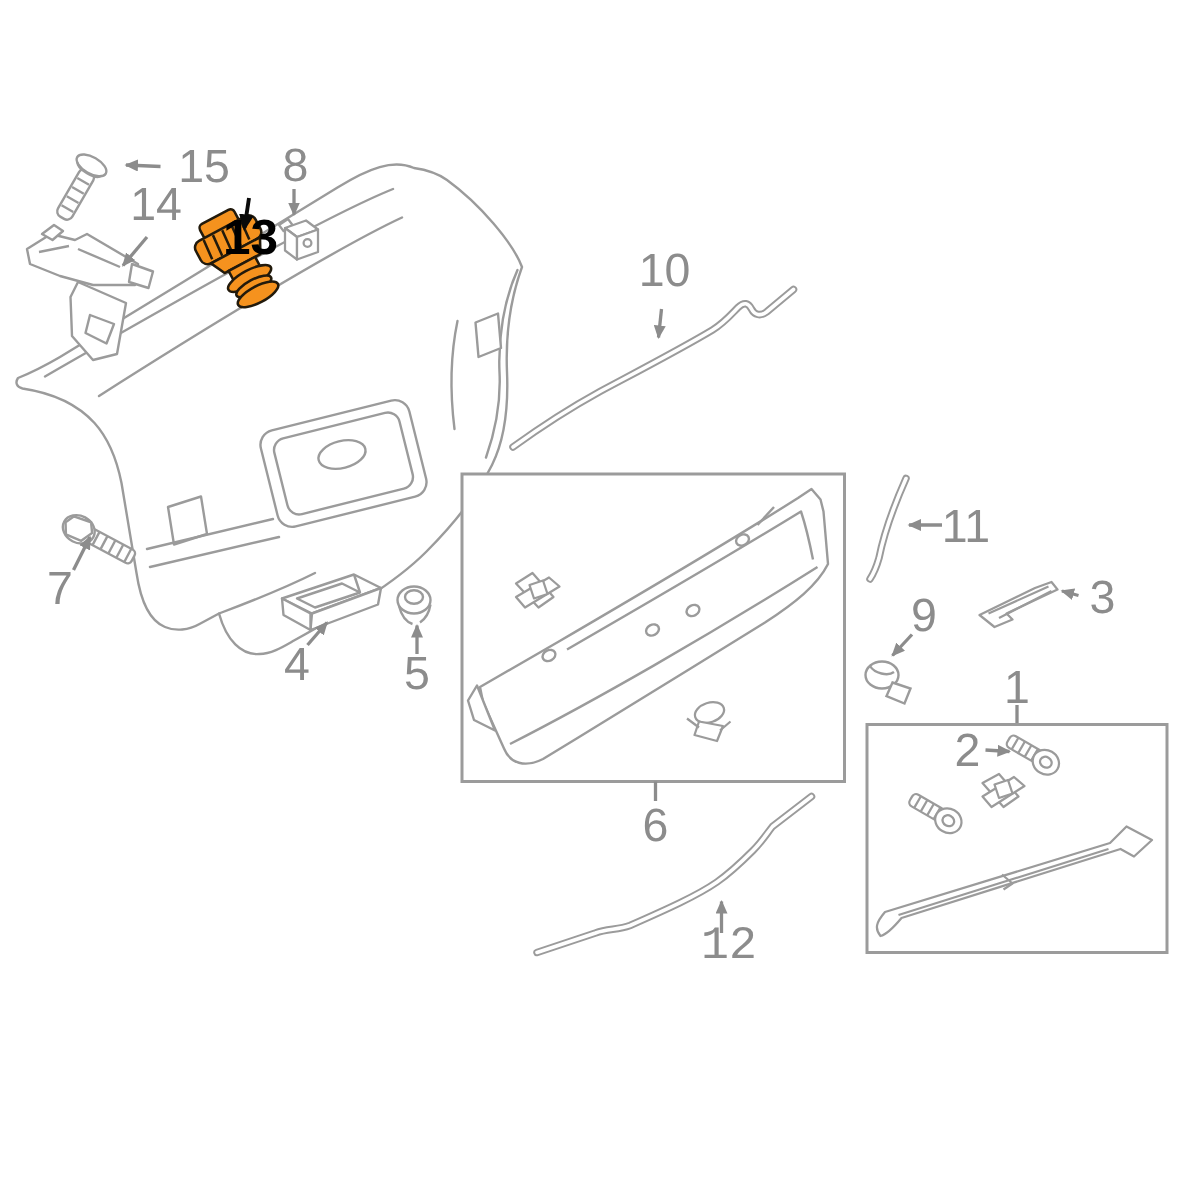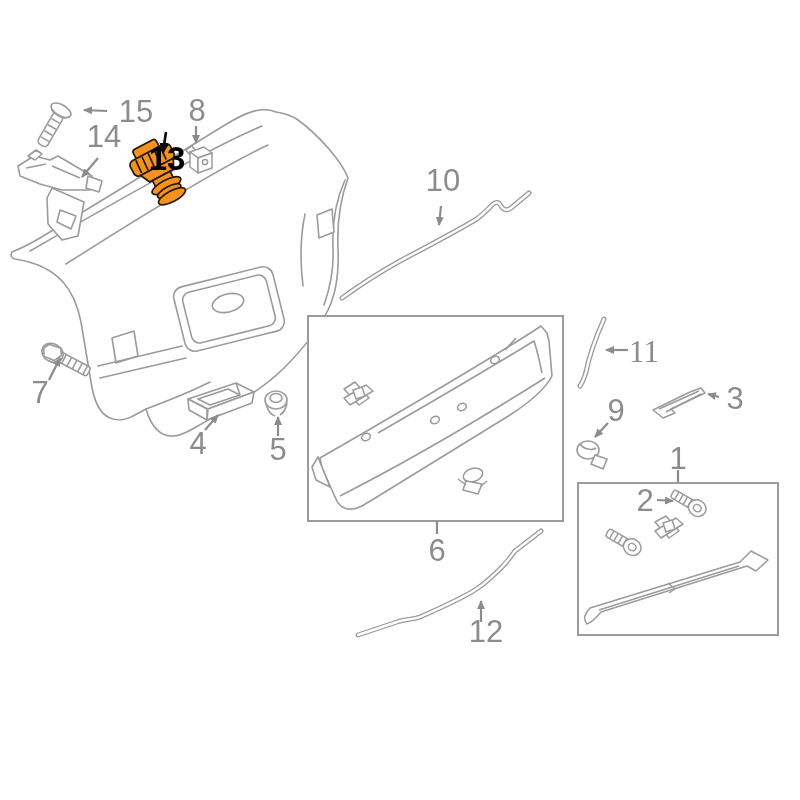--- a/index.html
+++ b/index.html
@@ -216,19 +216,19 @@
 <div class="callout" style="left:678px;top:458px;">1</div>
 <div class="callout" style="left:645px;top:500px;">2</div>
 <div class="callout" style="left:735px;top:398px;">3</div>
 <div class="callout" style="left:198px;top:443px;">4</div>
 <div class="callout" style="left:278px;top:449px;">5</div>
 <div class="callout" style="left:437px;top:550px;">6</div>
 <div class="callout" style="left:40px;top:392px;">7</div>
 <div class="callout" style="left:197px;top:110px;">8</div>
 <div class="callout" style="left:616px;top:410px;">9</div>
 <div class="callout" style="left:443px;top:180px;">10</div>
-<div class="callout" style="left:644px;top:351px;font-family:Liberation Serif, serif;">11</div>
-<div class="callout" style="left:486px;top:631px;">12</div>
+<div class="callout" style="left:644px;top:351px;">11</div>
+<div class="callout" style="left:486px;top:631px;font-family:Liberation Mono, monospace;">12</div>
 <div class="callout hl" style="left:167px;top:116px;margin-top:42px;">13</div>
 <div class="callout" style="left:104px;top:136px;">14</div>
 <div class="callout" style="left:136px;top:111px;">15</div>
 
 </div>
 
 </body></html>

